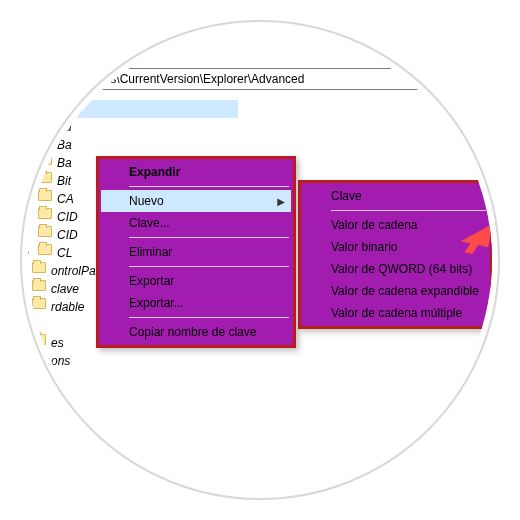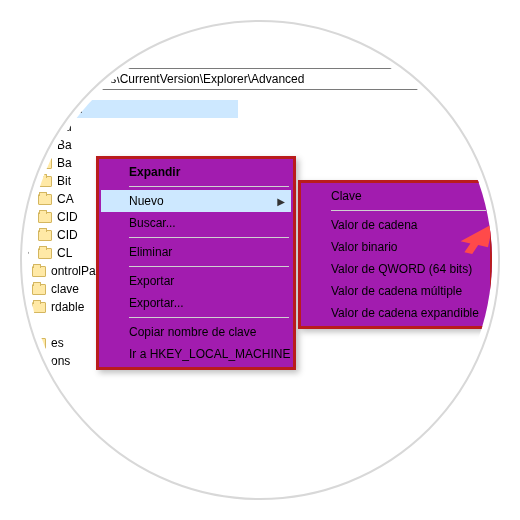--- a/index.html
+++ b/index.html
@@ -51,24 +51,24 @@
   .tree {
     position: absolute;
     top: 60px;
     left: 0;
     width: 220px;
     font-size: 12px;
     line-height: 18px;
   }
   .tree-item {
     display: flex;
-    align-items: center;
     height: 18px;
     padding-left: 8px;
     white-space: nowrap;
+    font-style: italic;
   }
   .folder-icon {
     width: 14px;
     height: 11px;
     background: #ffe9a6;
     border: 1px solid #d4b65f;
     border-radius: 1px;
     margin-right: 5px;
     position: relative;
     flex-shrink: 0;
@@ -247,61 +247,58 @@
     <div class="ctx ctx1">
       <div class="ctx-item" style="font-weight:600;">
           <span>Expandir</span>
         </div>
       <div class="ctx-sep"></div>
       <div class="ctx-item hl">
         <span>Nuevo</span>
         <span class="chev">▶</span>
       </div>
       <div class="ctx-item">
-          <span>Buscar...</span>
+          <span>Clave...</span>
         </div>
       <div class="ctx-sep"></div>
       <div class="ctx-item">
           <span>Eliminar</span>
         </div>
       <div class="ctx-sep"></div>
       <div class="ctx-item">
           <span>Exportar</span>
         </div>
       <div class="ctx-item">
           <span>Exportar...</span>
         </div>
       <div class="ctx-sep"></div>
       <div class="ctx-item">
           <span>Copiar nombre de clave</span>
         </div>
-      <div class="ctx-item">
-          <span>Ir a HKEY_LOCAL_MACHINE</span>
-        </div>
     </div>
 
     <div class="ctx ctx2">
       <div class="ctx-item">
           <span>Clave</span>
         </div>
       <div class="ctx-sep"></div>
       <div class="ctx-item">
           <span>Valor de cadena</span>
         </div>
       <div class="ctx-item">
           <span>Valor binario</span>
         </div>
       <div class="ctx-item">
           <span>Valor de QWORD (64 bits)</span>
         </div>
       <div class="ctx-item">
+          <span>Valor de cadena expandible</span>
+        </div>
+      <div class="ctx-item">
           <span>Valor de cadena múltiple</span>
-        </div>
-      <div class="ctx-item">
-          <span>Valor de cadena expandible</span>
         </div>
     </div>
 
     <div class="arrow">
       <svg viewBox="0 0 40 40">
         <polygon points="36,4 8,28 18,28 14,38 22,38 26,28 36,28" fill="#ff4a4a" transform="rotate(12 20 20)"></polygon>
       </svg>
     </div>
 
   </div>

